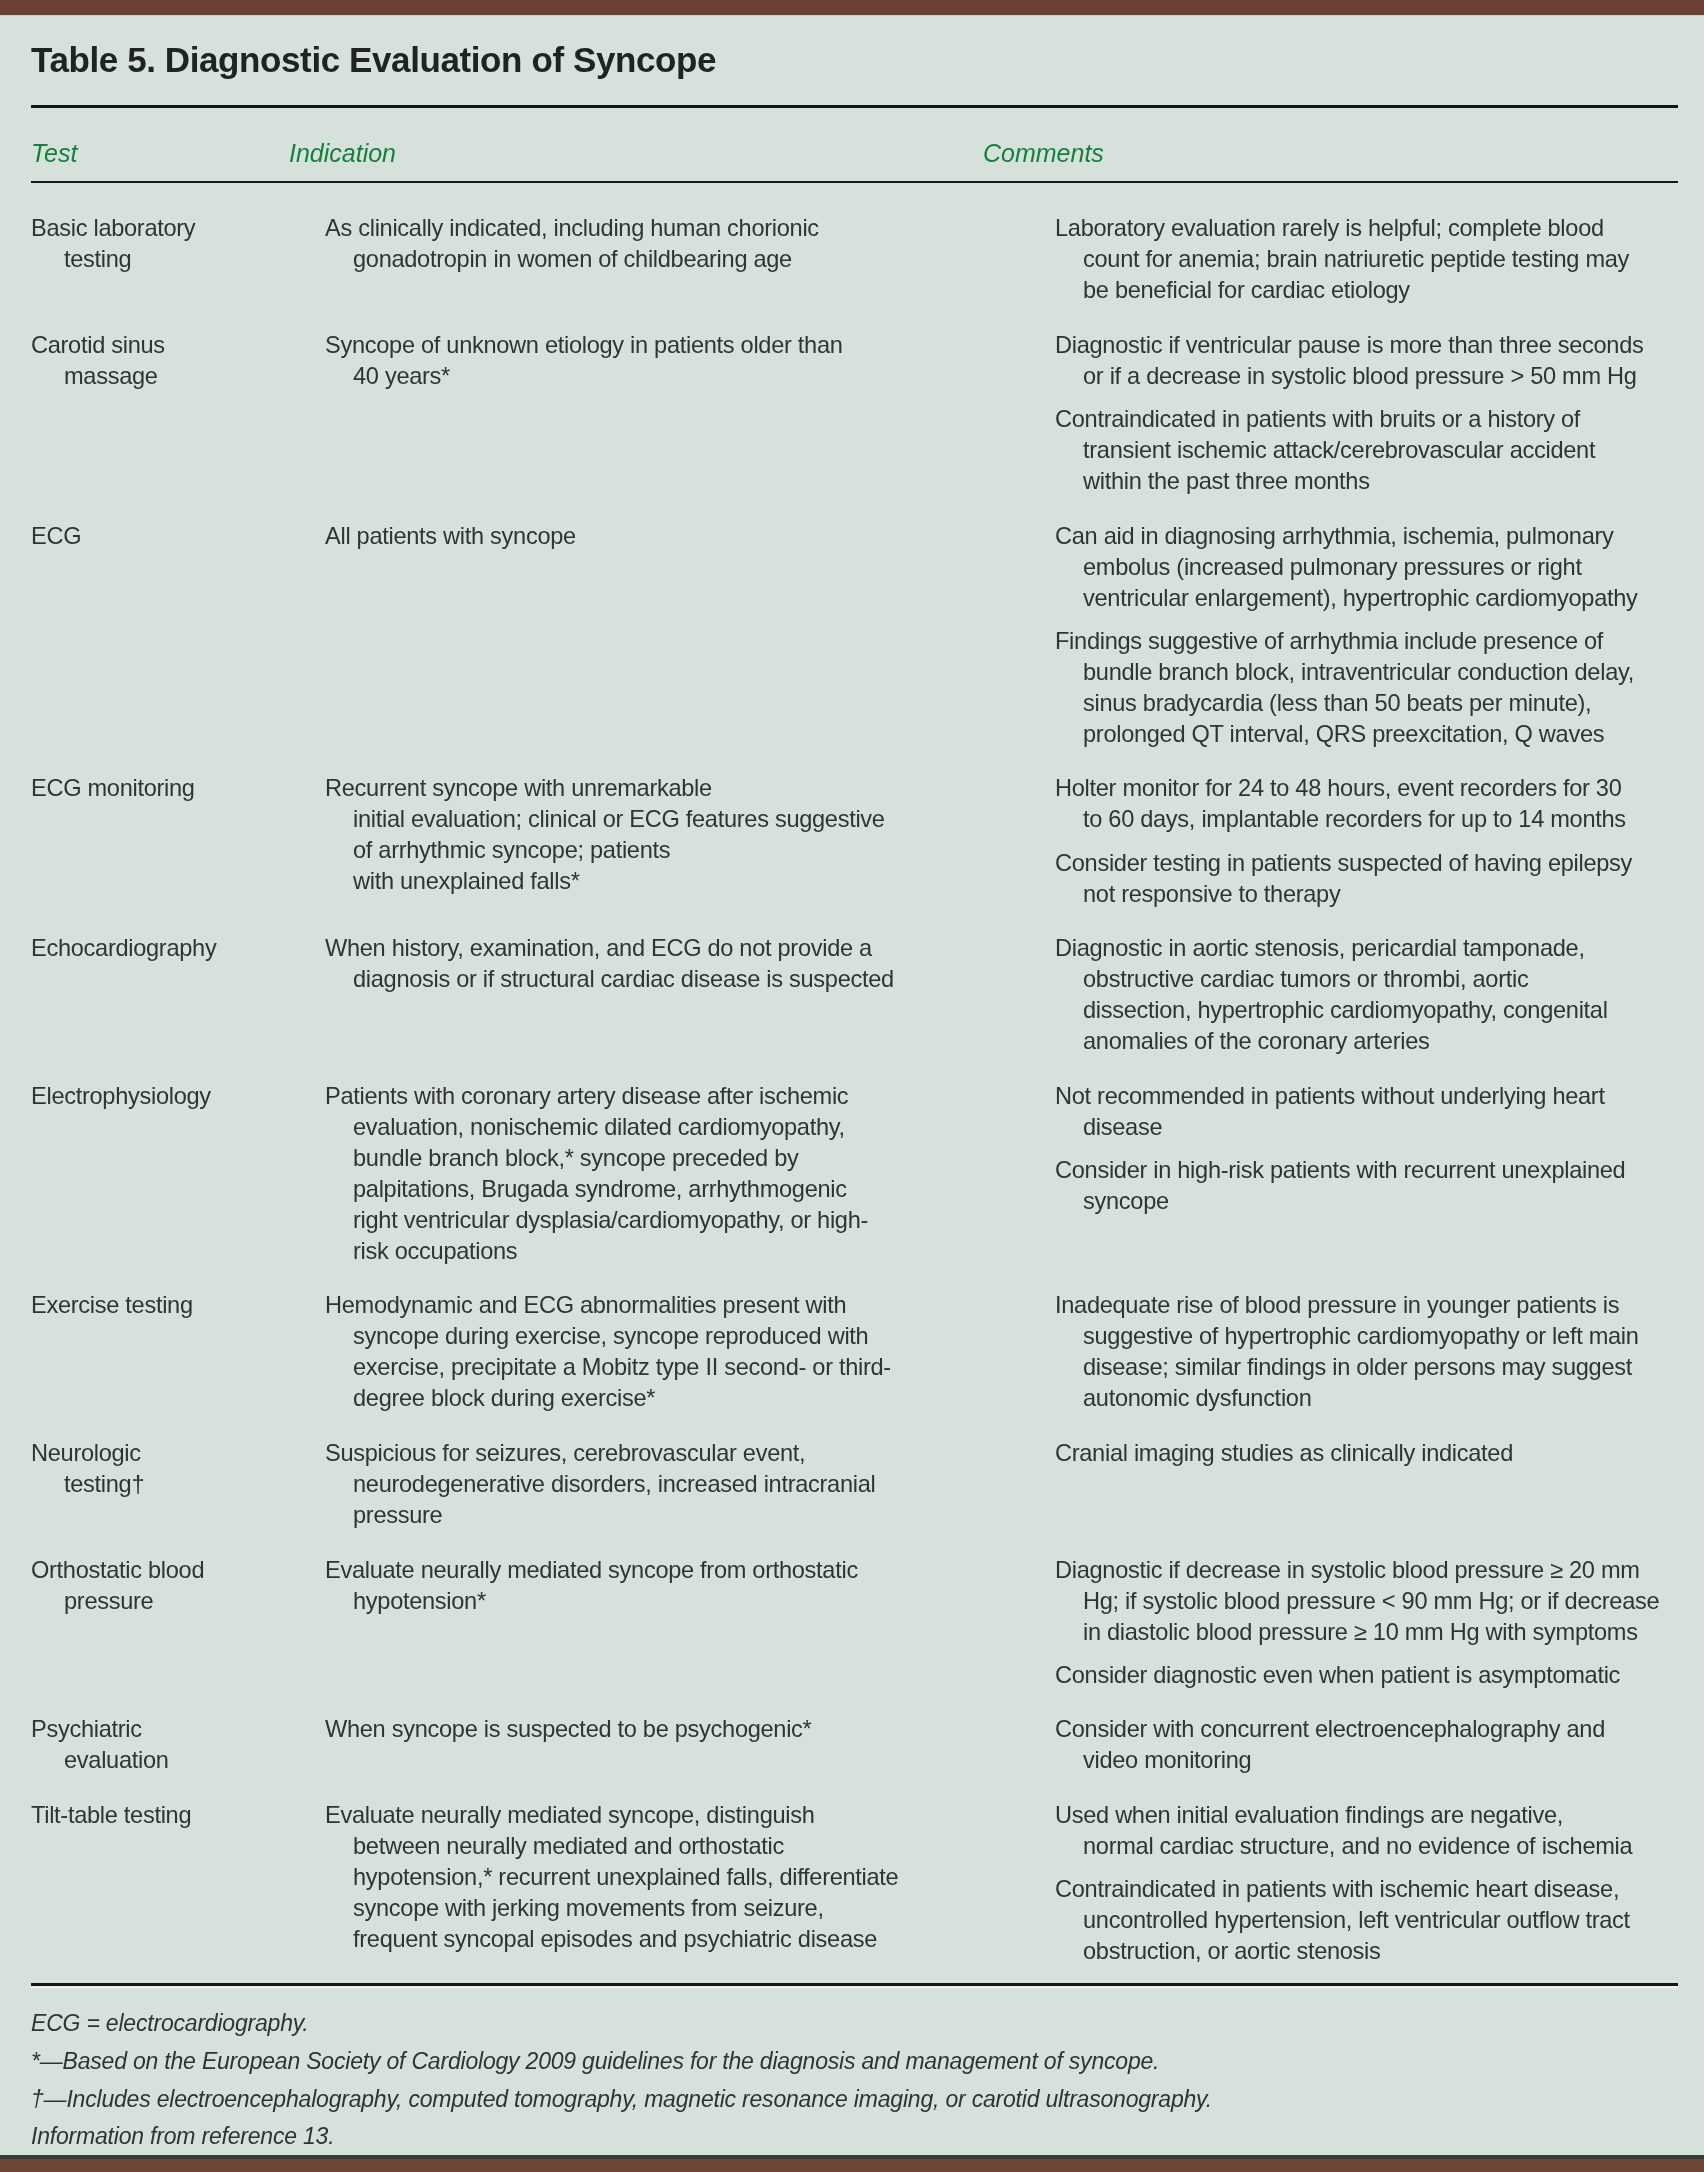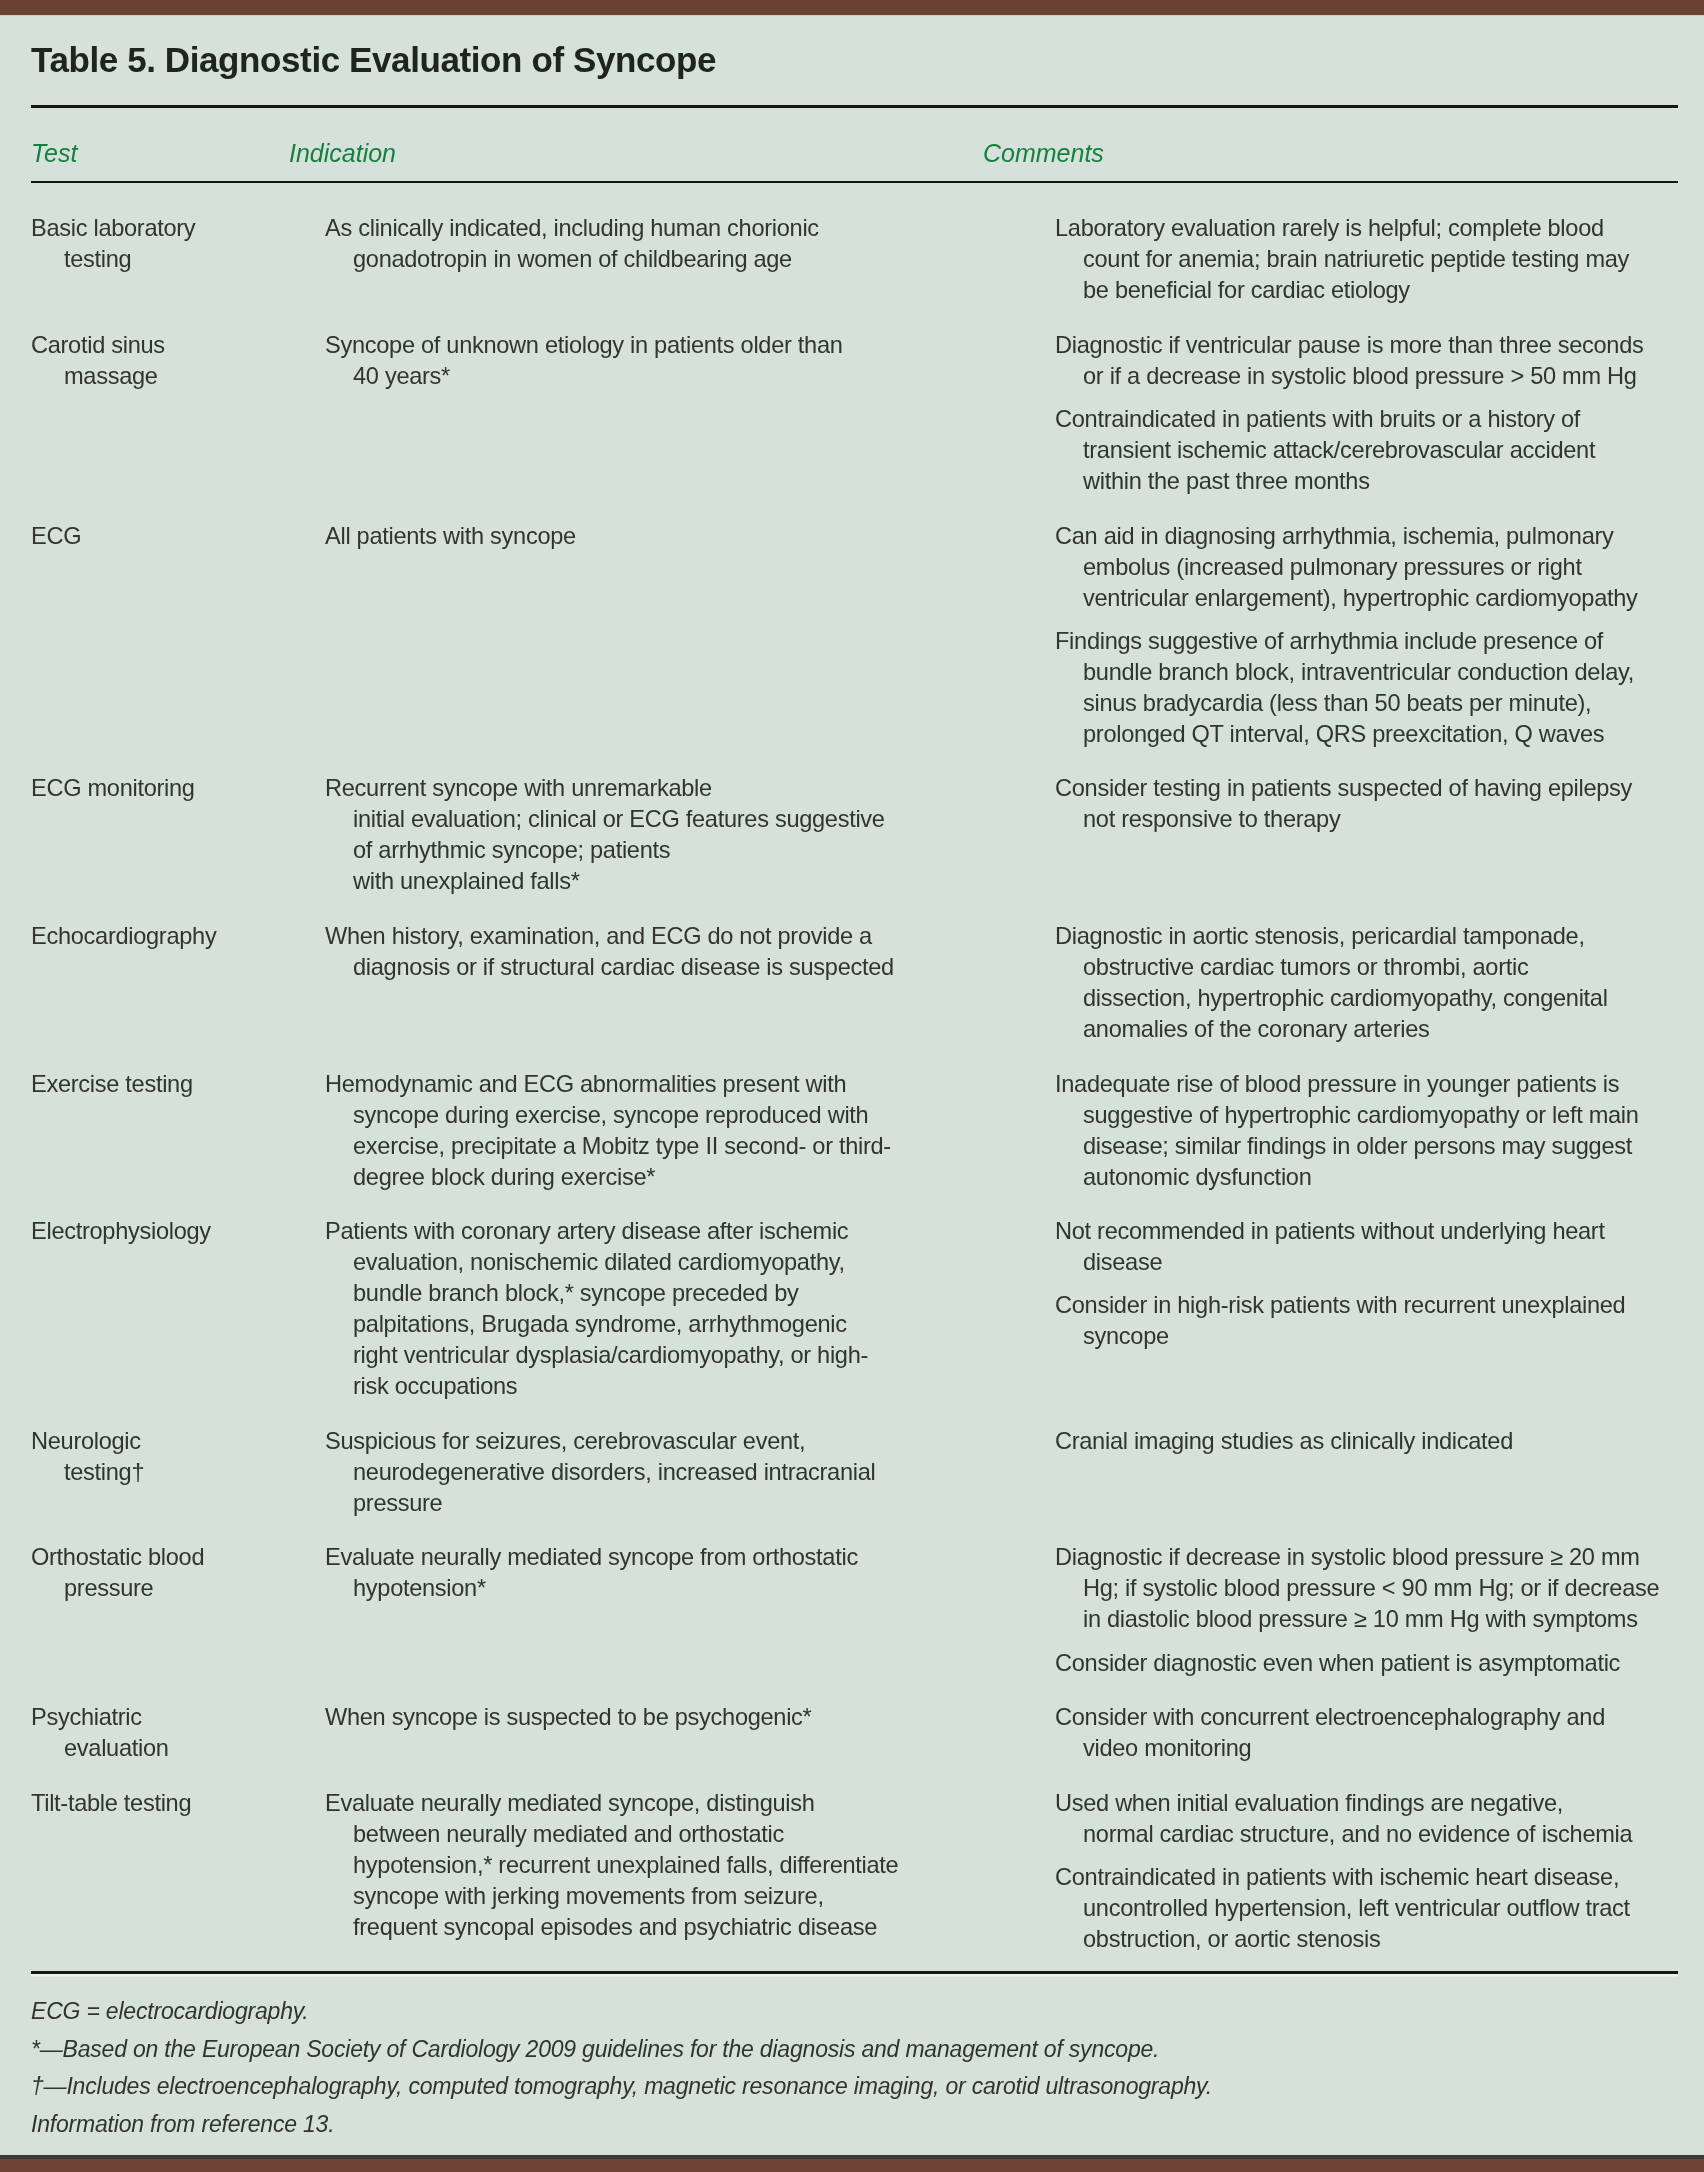--- a/index.html
+++ b/index.html
@@ -120,73 +120,75 @@
           <div class="cell test">
             <div class="para">ECG monitoring</div>
           </div>
           <div class="cell ind">
             <div class="para">Recurrent syncope with unremarkable
 initial evaluation; clinical or ECG features suggestive
 of arrhythmic syncope; patients
 with unexplained falls*</div>
           </div>
           <div class="cell com">
+            <div class="para">Holter monitor for 24 to 48 hours, event recorders for 30
+to 60 days, implantable recorders for up to 14 months</div>
             <div class="para">Consider testing in patients suspected of having epilepsy
 not responsive to therapy</div>
           </div>
         </div>
         <div class="row grid">
           <div class="cell test">
             <div class="para">Echocardiography</div>
           </div>
           <div class="cell ind">
             <div class="para">When history, examination, and ECG do not provide a
 diagnosis or if structural cardiac disease is suspected</div>
           </div>
           <div class="cell com">
             <div class="para">Diagnostic in aortic stenosis, pericardial tamponade,
 obstructive cardiac tumors or thrombi, aortic
 dissection, hypertrophic cardiomyopathy, congenital
 anomalies of the coronary arteries</div>
-          </div>
-        </div>
-        <div class="row grid">
-          <div class="cell test">
-            <div class="para">Exercise testing</div>
-          </div>
-          <div class="cell ind">
-            <div class="para">Hemodynamic and ECG abnormalities present with
-syncope during exercise, syncope reproduced with
-exercise, precipitate a Mobitz type II second- or third-
-degree block during exercise*</div>
-          </div>
-          <div class="cell com">
-            <div class="para">Inadequate rise of blood pressure in younger patients is
-suggestive of hypertrophic cardiomyopathy or left main
-disease; similar findings in older persons may suggest
-autonomic dysfunction</div>
           </div>
         </div>
         <div class="row grid">
           <div class="cell test">
             <div class="para">Electrophysiology</div>
           </div>
           <div class="cell ind">
             <div class="para">Patients with coronary artery disease after ischemic
 evaluation, nonischemic dilated cardiomyopathy,
 bundle branch block,* syncope preceded by
 palpitations, Brugada syndrome, arrhythmogenic
 right ventricular dysplasia/cardiomyopathy, or high-
 risk occupations</div>
           </div>
           <div class="cell com">
             <div class="para">Not recommended in patients without underlying heart
 disease</div>
             <div class="para">Consider in high-risk patients with recurrent unexplained
 syncope</div>
+          </div>
+        </div>
+        <div class="row grid">
+          <div class="cell test">
+            <div class="para">Exercise testing</div>
+          </div>
+          <div class="cell ind">
+            <div class="para">Hemodynamic and ECG abnormalities present with
+syncope during exercise, syncope reproduced with
+exercise, precipitate a Mobitz type II second- or third-
+degree block during exercise*</div>
+          </div>
+          <div class="cell com">
+            <div class="para">Inadequate rise of blood pressure in younger patients is
+suggestive of hypertrophic cardiomyopathy or left main
+disease; similar findings in older persons may suggest
+autonomic dysfunction</div>
           </div>
         </div>
         <div class="row grid">
           <div class="cell test">
             <div class="para">Neurologic
 testing†</div>
           </div>
           <div class="cell ind">
             <div class="para">Suspicious for seizures, cerebrovascular event,
 neurodegenerative disorders, increased intracranial

